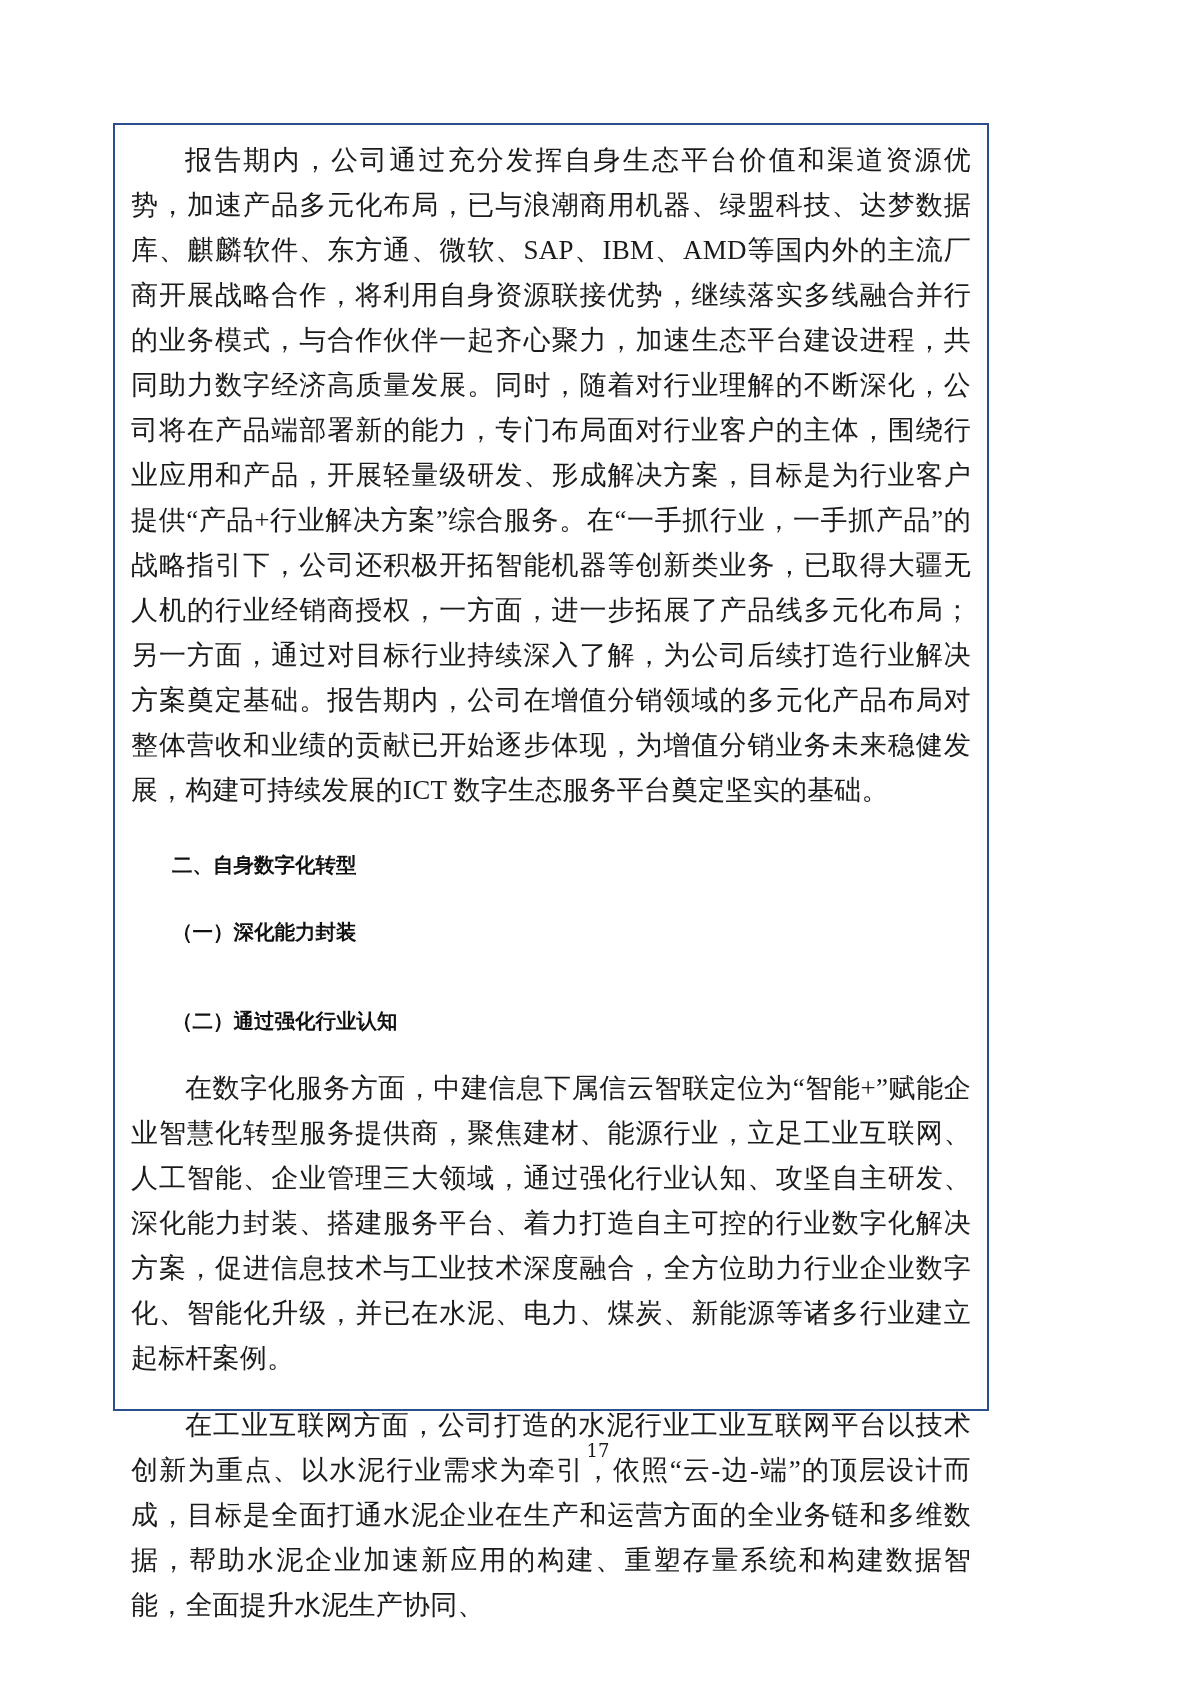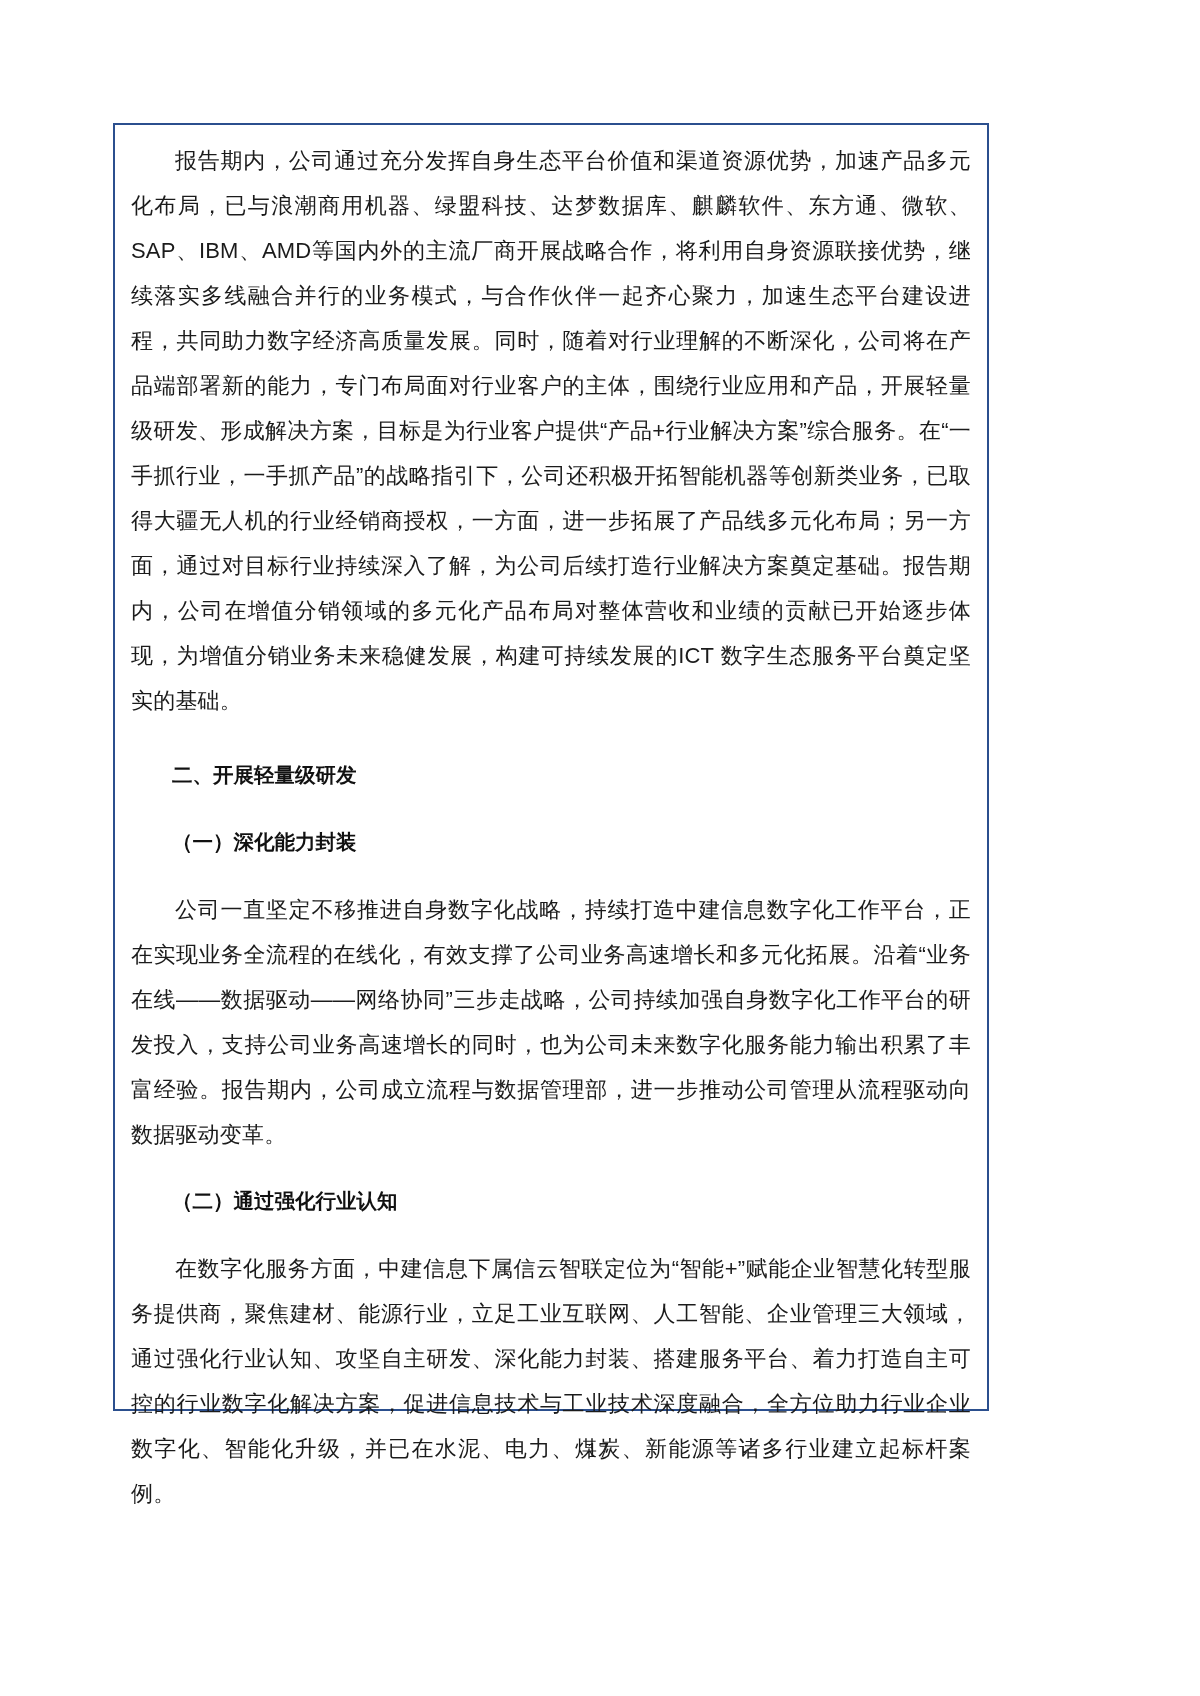--- a/index.html
+++ b/index.html
@@ -33,28 +33,28 @@
   }
   .doc-body {
     position: absolute;
     left: 131px;
     top: 138px;
     width: 840px;
     box-sizing: border-box;
   }
   p.para {
     margin: 0 0 0 0;
-    font-size: 22px;
+    font-size: 27px;
     line-height: 45px;
     text-align: justify;
     text-justify: inter-ideograph;
     text-indent: 2em;
     color: #1b1b1b;
     letter-spacing: 0.2px;
-    font-family: Liberation Sans, sans-serif;
+    font-family: Liberation Serif, serif;
   }
   h2.heading, h3.heading {
     margin: 0;
     font-size: 20.5px;
     line-height: 45px;
     font-weight: bold;
     text-indent: 2em;
     color: #111111;
     font-family: "DejaVu Serif", "Liberation Serif", serif;
   }
@@ -77,38 +77,38 @@
 <div class="page">
 
   <div class="content-frame"></div>
 
   <div class="doc-body">
 
     <p class="para">报告期内，公司通过充分发挥自身生态平台价值和渠道资源优势，加速产品多元化布局，已与浪潮商用机器、绿盟科技、达梦数据库、麒麟软件、东方通、微软、SAP、IBM、AMD等国内外的主流厂商开展战略合作，将利用自身资源联接优势，继续落实多线融合并行的业务模式，与合作伙伴一起齐心聚力，加速生态平台建设进程，共同助力数字经济高质量发展。同时，随着对行业理解的不断深化，公司将在产品端部署新的能力，专门布局面对行业客户的主体，围绕行业应用和产品，开展轻量级研发、形成解决方案，目标是为行业客户提供“产品+行业解决方案”综合服务。在“一手抓行业，一手抓产品”的战略指引下，公司还积极开拓智能机器等创新类业务，已取得大疆无人机的行业经销商授权，一方面，进一步拓展了产品线多元化布局；另一方面，通过对目标行业持续深入了解，为公司后续打造行业解决方案奠定基础。报告期内，公司在增值分销领域的多元化产品布局对整体营收和业绩的贡献已开始逐步体现，为增值分销业务未来稳健发展，构建可持续发展的ICT 数字生态服务平台奠定坚实的基础。</p>
 
     <div class="gap-lg"></div>
 
-    <h2 class="heading">二、开展轻量级研发</h2>
+    <h2 class="heading">二、自身数字化转型</h2>
 
     <div class="gap-md"></div>
 
     <h3 class="heading">（一）深化能力封装</h3>
 
     <div class="gap-md"></div>
 
-    <p class="para">公司一直坚定不移推进自身数字化战略，持续打造中建信息数字化工作平台，正在实现业务全流程的在线化，有效支撑了公司业务高速增长和多元化拓展。沿着“业务在线——数据驱动——网络协同”三步走战略，公司持续加强自身数字化工作平台的研发投入，支持公司业务高速增长的同时，也为公司未来数字化服务能力输出积累了丰富经验。报告期内，公司成立流程与数据管理部，进一步推动公司管理从流程驱动向数据驱动变革。</p>
 
     <div class="gap-md"></div>
 
     <h3 class="heading">（二）通过强化行业认知</h3>
 
     <div class="gap-md"></div>
 
     <p class="para">在数字化服务方面，中建信息下属信云智联定位为“智能+”赋能企业智慧化转型服务提供商，聚焦建材、能源行业，立足工业互联网、人工智能、企业管理三大领域，通过强化行业认知、攻坚自主研发、深化能力封装、搭建服务平台、着力打造自主可控的行业数字化解决方案，促进信息技术与工业技术深度融合，全方位助力行业企业数字化、智能化升级，并已在水泥、电力、煤炭、新能源等诸多行业建立起标杆案例。</p>
 
     <div class="gap-md"></div>
 
+    <p class="para">在工业互联网方面，公司打造的水泥行业工业互联网平台以技术创新为重点、以水泥行业需求为牵引，依照“云-边-端”的顶层设计而成，目标是全面打通水泥企业在生产和运营方面的全业务链和多维数据，帮助水泥企业加速新应用的构建、重塑存量系统和构建数据智能，全面提升水泥生产协同、</p>
 
   </div>
 
   <div class="page-number">17</div>
 
 </div>
 
 </body></html>

